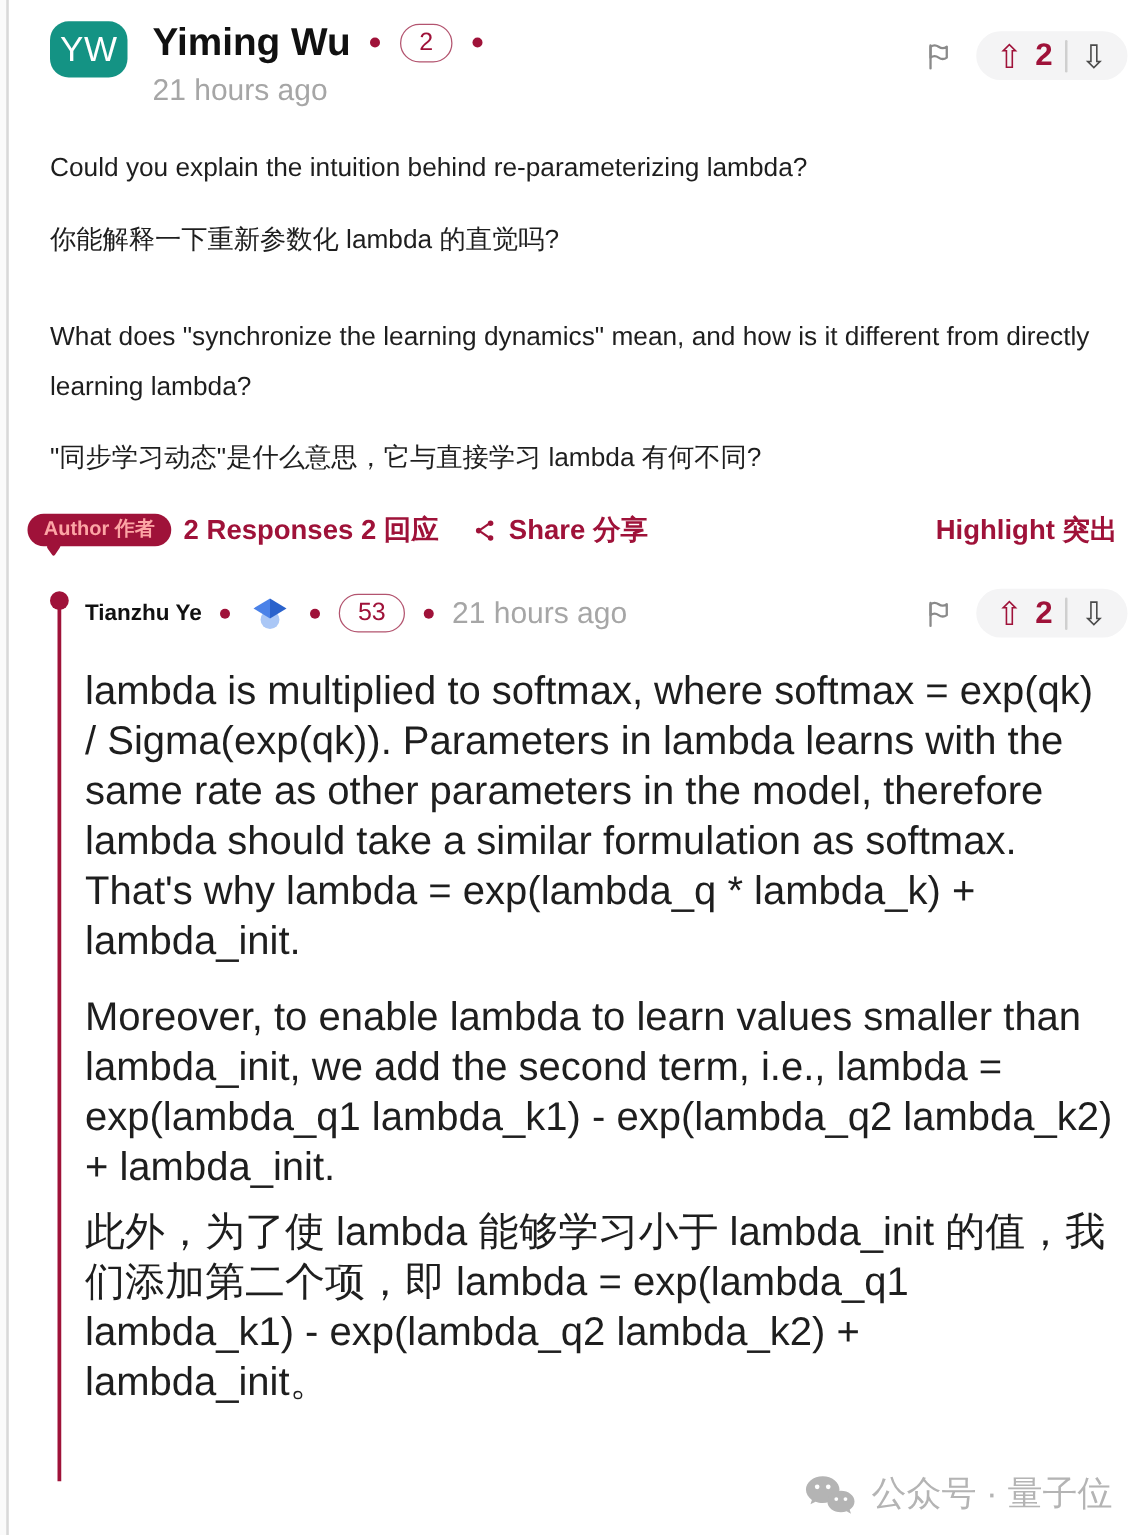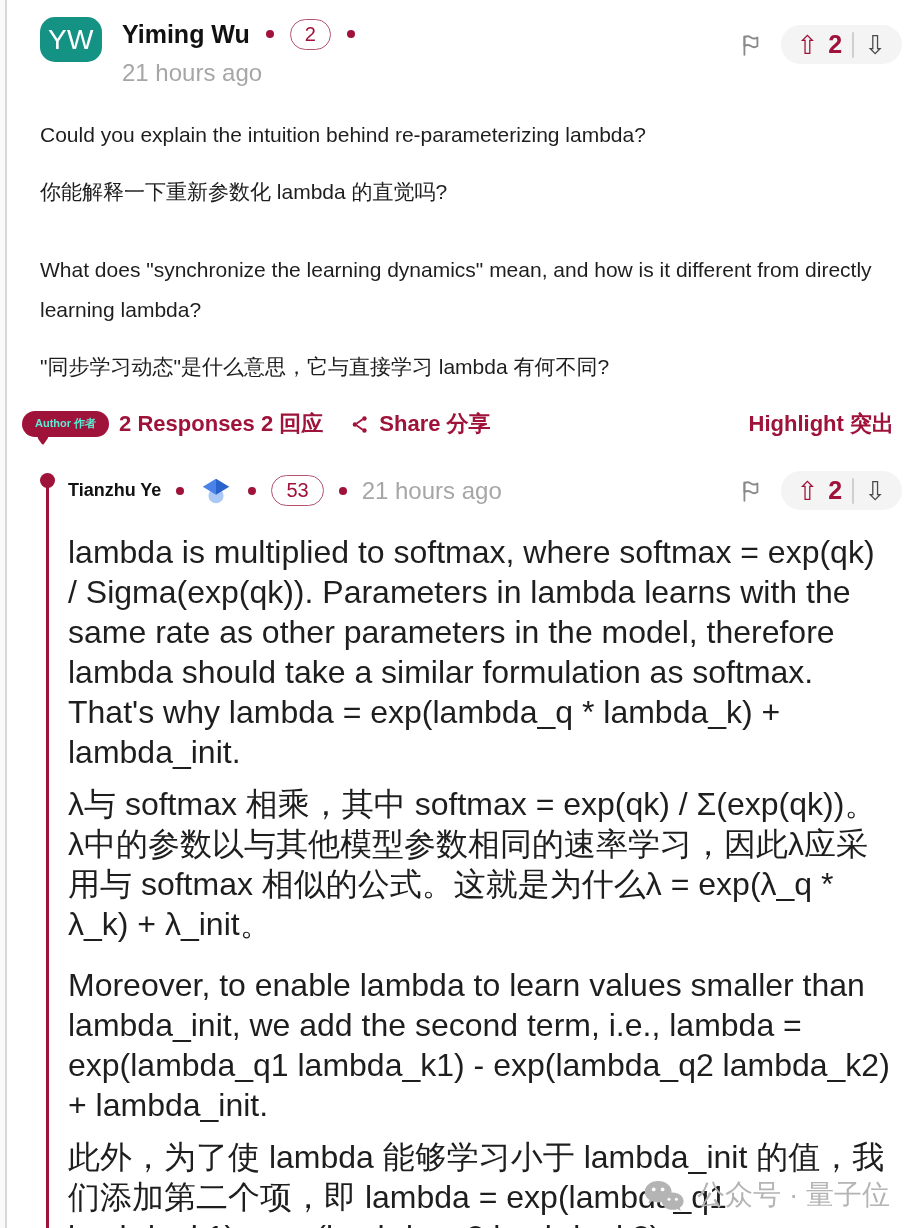--- a/index.html
+++ b/index.html
@@ -21,21 +21,21 @@
   
   .comment-header { display:flex; align-items:flex-start; margin-top:17px; }
   .avatar {
     width:62px; height:45px; border-radius:15px; background:#149384;
     color:#fff; font-size:28px; font-weight:400;
     display:flex; align-items:center; justify-content:center; flex:none;
     letter-spacing:0.5px;
   }
   .name-block { margin-left:20px; flex:1 1 auto; }
   .name-row { display:flex; align-items:center; height:34px; }
-  .author-name { font-size:25px; font-weight:700; color:#111; }
+  .author-name { font-size:31px; font-weight:700; color:#111; }
   .sep-dot { width:8px; height:8px; border-radius:50%; background:#9f1239; flex:none; }
   .name-row .sep-dot { margin:0 16px; }
   .rep-pill {
     border:1.5px solid #b3546f; color:#9f1239; border-radius:999px;
     font-size:20px; font-weight:500; padding:1px 14px 2px; line-height:26px;
   }
   .timestamp { font-size:24px; color:#a6a6a6; margin-top:8px; }
 
   .header-actions { display:flex; align-items:center; gap:16px; flex:none; margin-top:8px; }
   .flag-btn { background:none; border:none; cursor:pointer; display:flex; padding:0; }
@@ -51,21 +51,21 @@
 
   
   .question { margin-top:28px; width:852px; }
   .question p { font-size:21px; line-height:40px; color:#1e1e1e; }
   .question p + p { margin-top:17px; }
   .question p.spaced { margin-top:38px; }
 
   
   .action-row { display:flex; align-items:center; margin-top:22px; position:relative; }
   .author-badge {
-    position:relative; background:#9f1239; color:#5eead4; font-size:11px; font-weight:700;
+    position:relative; background:#9f1239; color:#fca5a5; font-size:16px; font-weight:700;
     border-radius:999px; padding:4px 13px 5px; line-height:17px; white-space:nowrap;
     margin-left:-18px;
   }
   .author-badge::after {
     content:""; position:absolute; left:16px; bottom:-5px;
     width:10px; height:10px; background:#9f1239;
     transform:rotate(55deg) skewX(20deg); border-radius:2px;
   }
   .responses-btn, .share-btn, .highlight-btn {
     background:none; border:none; cursor:pointer; font-family:inherit;
@@ -204,21 +204,20 @@
             <span class="vote-divider"></span>
             <button class="vote-btn">
               <span class="down-glyph">⇩</span>
             </button>
           </div>
         </div>
       </div>
 
       <div class="reply-body">
         <p>lambda is multiplied to softmax, where softmax = exp(qk) / Sigma(exp(qk)). Parameters in lambda learns with the same rate as other parameters in the model, therefore lambda should take a similar formulation as softmax. That's why lambda = exp(lambda_q * lambda_k) + lambda_init.</p>
-        <p>λ与 softmax 相乘，其中 softmax = exp(qk) / Σ(exp(qk))。λ中的参数以与其他模型参数相同的速率学习，因此λ应采用与 softmax 相似的公式。这就是为什么λ = exp(λ_q * λ_k) + λ_init。</p>
         <p class="spaced">Moreover, to enable lambda to learn values smaller than lambda_init, we add the second term, i.e., lambda = exp(lambda_q1 lambda_k1) - exp(lambda_q2 lambda_k2) + lambda_init.</p>
         <p>此外，为了使 lambda 能够学习小于 lambda_init 的值，我们添加第二个项，即 lambda = exp(lambda_q1 lambda_k1) - exp(lambda_q2 lambda_k2) + lambda_init。</p>
       </div>
     </div>
 
   </div>
 
   <div class="watermark">
     <span style="display:flex;">
       <svg width="42" height="35" viewBox="0 0 36 30">

